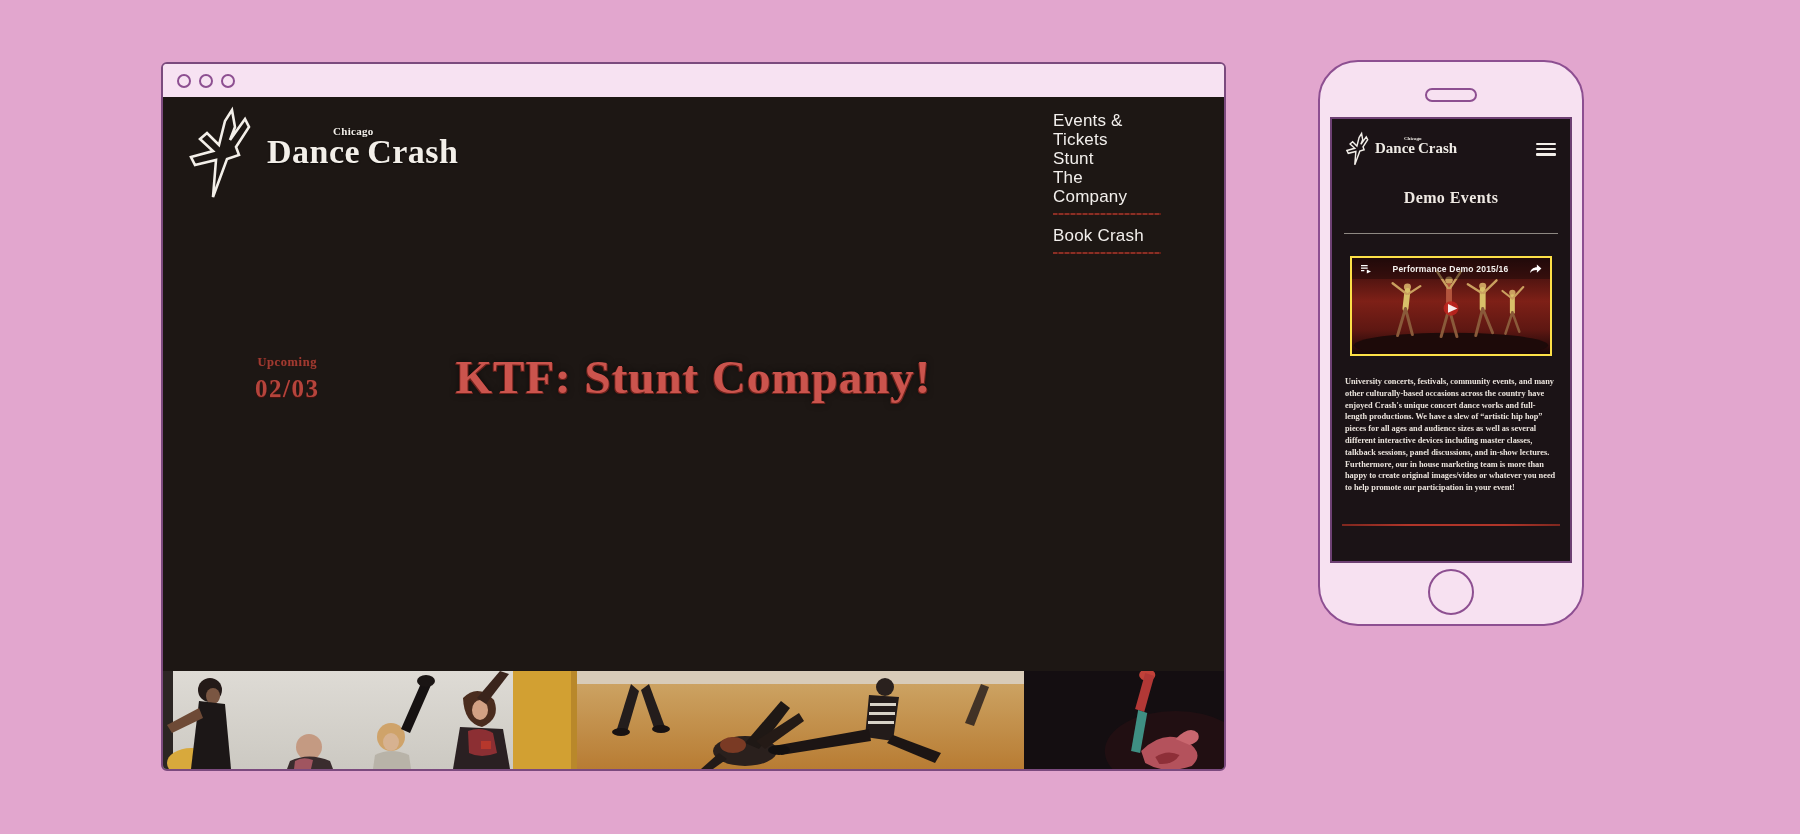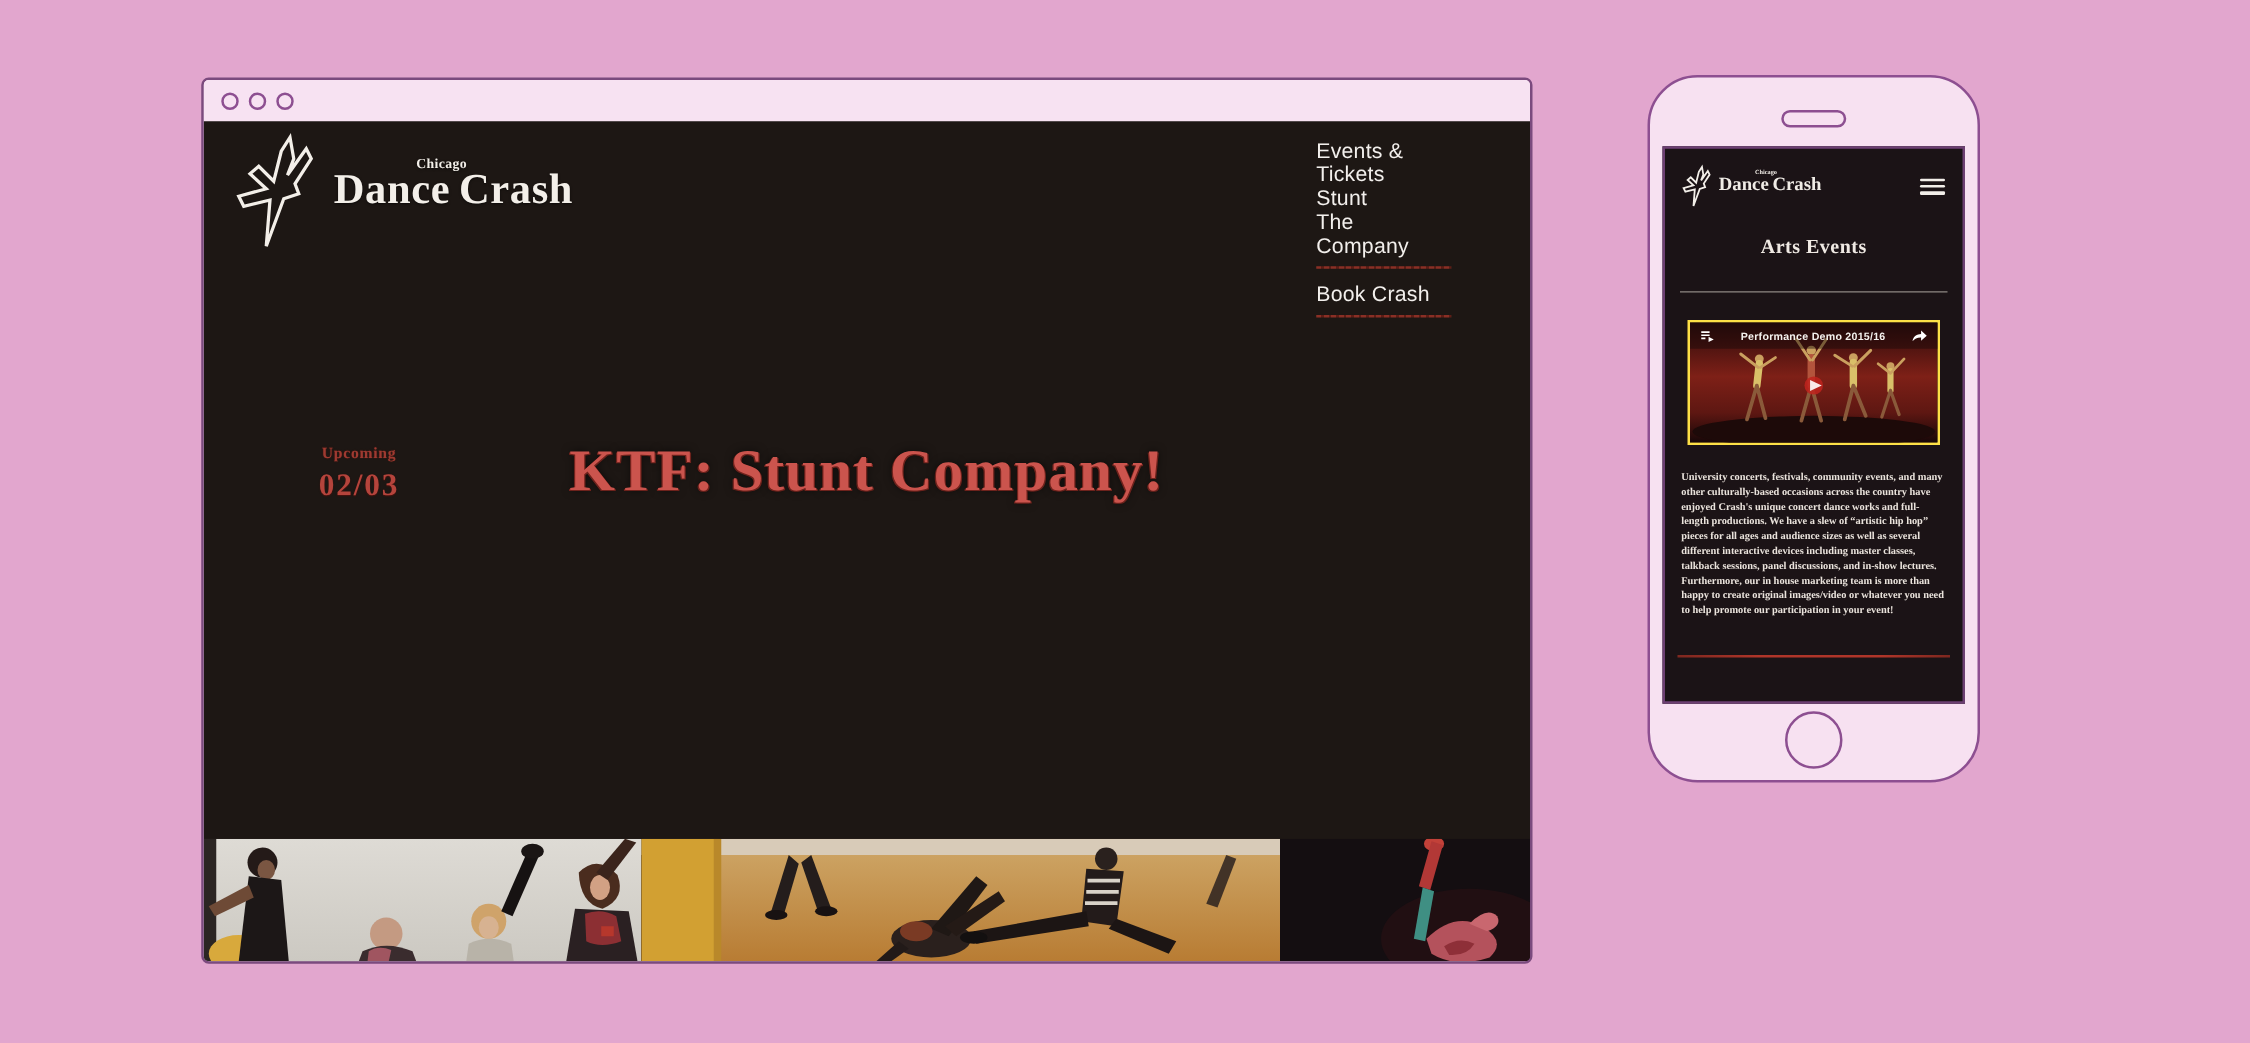--- a/index.html
+++ b/index.html
@@ -217,21 +217,21 @@
             <span class="mcity">Chicago</span><span>Dance</span><span class="mw2">Crash</span>
           </div>
         </div>
         <div class="hamburger">
             <i></i>
             <i></i>
             <i></i>
           </div>
       </div>
 
-      <div class="mtitle">Arts Events</div>
+      <div class="mtitle">Demo Events</div>
       <div class="gline"></div>
 
       <div class="vthumb">
         <svg class="stage" viewBox="0 0 200 99" preserveAspectRatio="none">
           <defs>
             <linearGradient id="vg" x1="0" y1="0" x2="0" y2="1">
               <stop offset="0" stop-color="#2a0a0b"></stop>
                 <stop offset="0.45" stop-color="#7e2017"></stop>
               <stop offset="0.75" stop-color="#5e1712"></stop>
                 <stop offset="1" stop-color="#170708"></stop>

